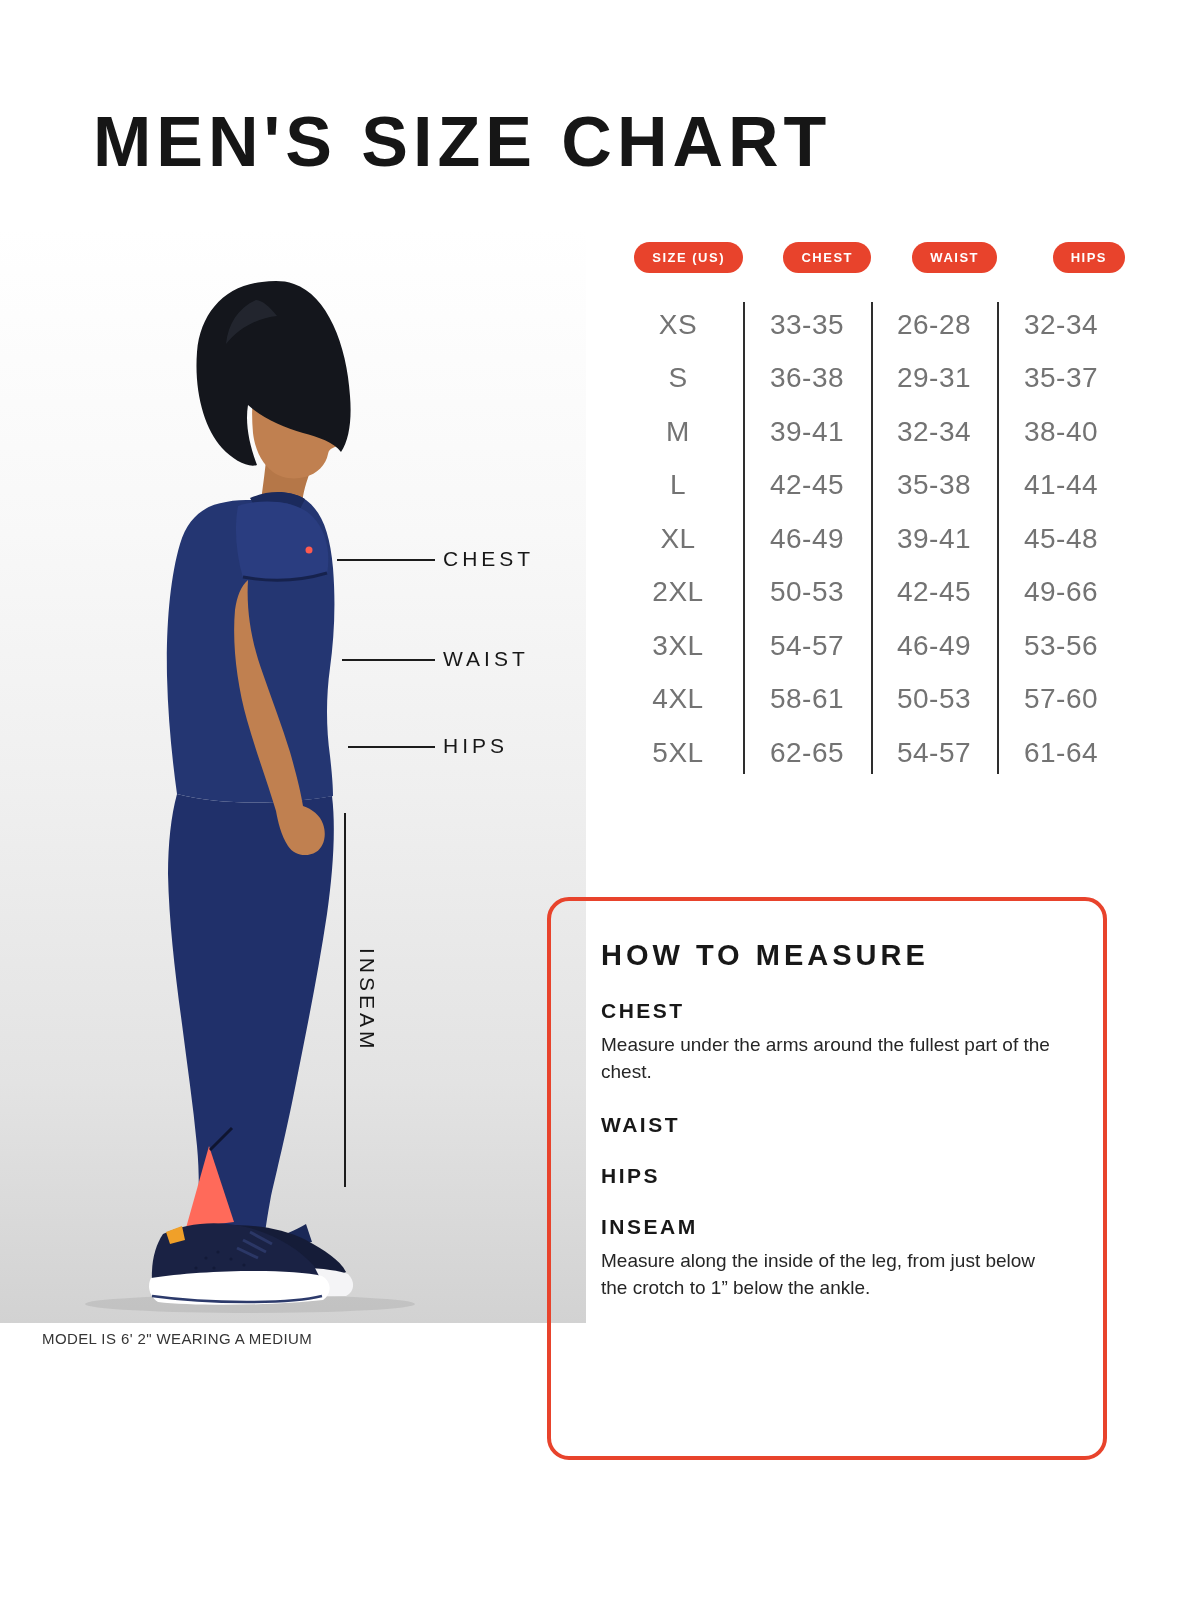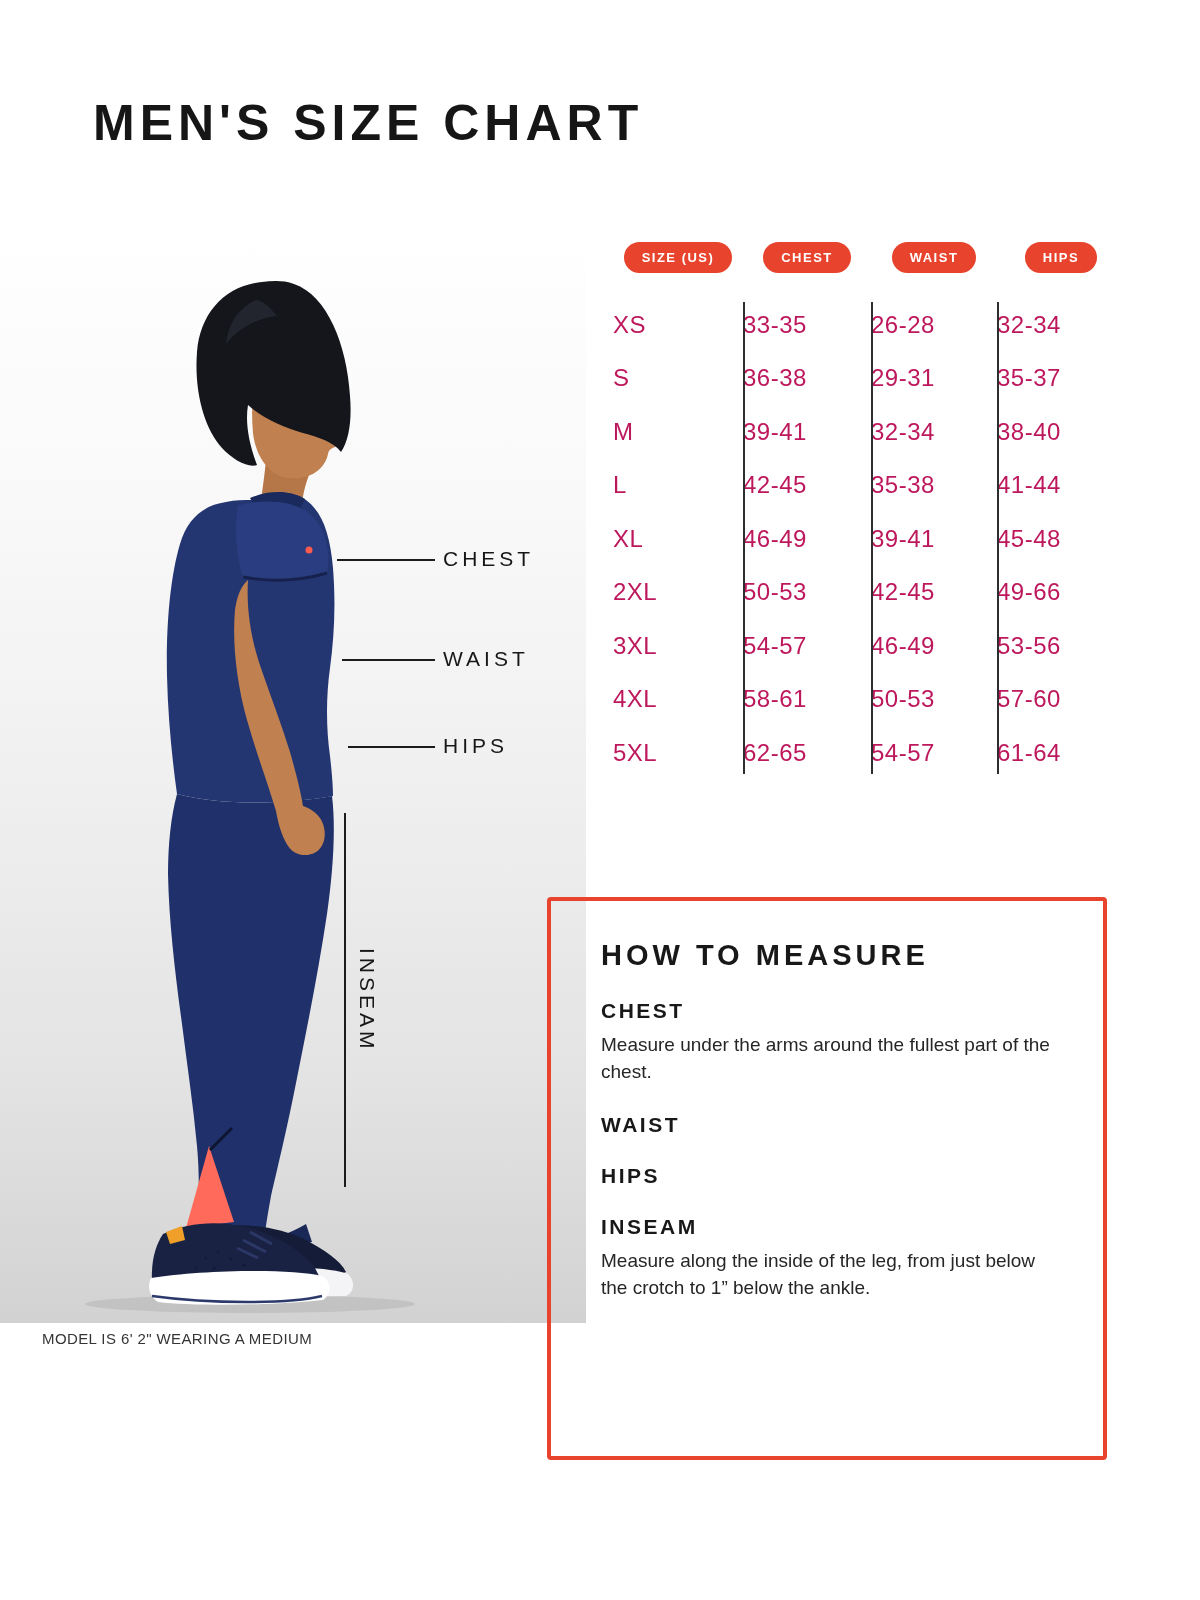--- a/index.html
+++ b/index.html
@@ -5,22 +5,22 @@
   :root { --accent:#e8432c; --ink:#1d1d1d; }
   * { box-sizing:border-box; }
   html,body { margin:0; padding:0; }
   body {
     width:1200px; height:1600px; position:relative; background:#ffffff;
     font-family:"Liberation Sans", sans-serif; color:var(--ink); overflow:hidden;
   }
 
   
   .page-title{
-    position:absolute; left:93px; top:94px; margin:0;
-    font-size:50px; font-weight:bold; letter-spacing:5px; color:#161616; white-space:nowrap;
+    position:absolute; left:93px; top:102px; margin:0;
+    font-size:70px; font-weight:bold; letter-spacing:5px; color:#161616; white-space:nowrap;
   }
 
   
   .photo{
     position:absolute; left:0; top:228px; width:586px; height:1095px;
     background:linear-gradient(180deg,#ffffff 0%,#f8f8f8 28%,#efefef 52%,#e3e3e3 78%,#d2d2d2 100%);
   }
   .photo svg{ position:absolute; left:0; top:0; }
 
   .p-line{ position:absolute; height:2px; background:#1c1c1c; }
@@ -32,38 +32,38 @@
     position:absolute; width:30px; display:flex; align-items:center; justify-content:center;
     writing-mode:vertical-rl; font-size:21px; letter-spacing:4px; color:#171717;
   }
   .caption{
     position:absolute; left:42px; top:1330px; font-size:15px; color:#353535; letter-spacing:.4px;
   }
 
   
   .size-table{ position:absolute; left:613px; top:242px; width:512px; }
   .pill-row{ display:grid; grid-template-columns:130px 128px 126px 128px; }
-  .pill-cell{ text-align:center; }
+  .pill-cell{ text-align:right; }
   .pill{
     display:inline-block; background:var(--accent); color:#fff;
     font-size:13px; font-weight:bold; letter-spacing:1.5px;
     padding:8px 18px; border-radius:16px; white-space:nowrap;
   }
   .table-body{
     margin-top:25px; display:grid; grid-template-columns:130px 128px 126px 128px;
-    grid-auto-rows:53.5px; align-items:center; 
-    font-size:24px; letter-spacing:.5px; color:#be185d;
+    grid-auto-rows:53.5px; align-items:center; text-align:center;
+    font-size:28px; letter-spacing:.5px; color:#737373;
   }
   .divider{ position:absolute; top:60px; width:1.5px; height:472px; background:#2e2e2e; }
   .divider.d1{ left:130px; } .divider.d2{ left:258px; } .divider.d3{ left:384px; }
 
   
   .htm-box{
     position:absolute; left:547px; top:897px; width:560px; height:563px;
-    border:4px solid var(--accent); border-radius:4px; background:transparent;
+    border:4px solid var(--accent); border-radius:22px; background:transparent;
     padding:38px 36px 0 50px;
   }
   .htm-title{ margin:0; font-size:29px; font-weight:bold; letter-spacing:4px; color:#181818; }
   .htm-section{ margin-top:27px; }
   .htm-heading{ margin:0; font-size:21px; font-weight:bold; letter-spacing:2.5px; color:#181818; }
   .htm-text{ margin:9px 0 0 0; font-size:19px; line-height:1.42; color:#262626; max-width:455px; }
 </style>
 </head>
 <body>
 

